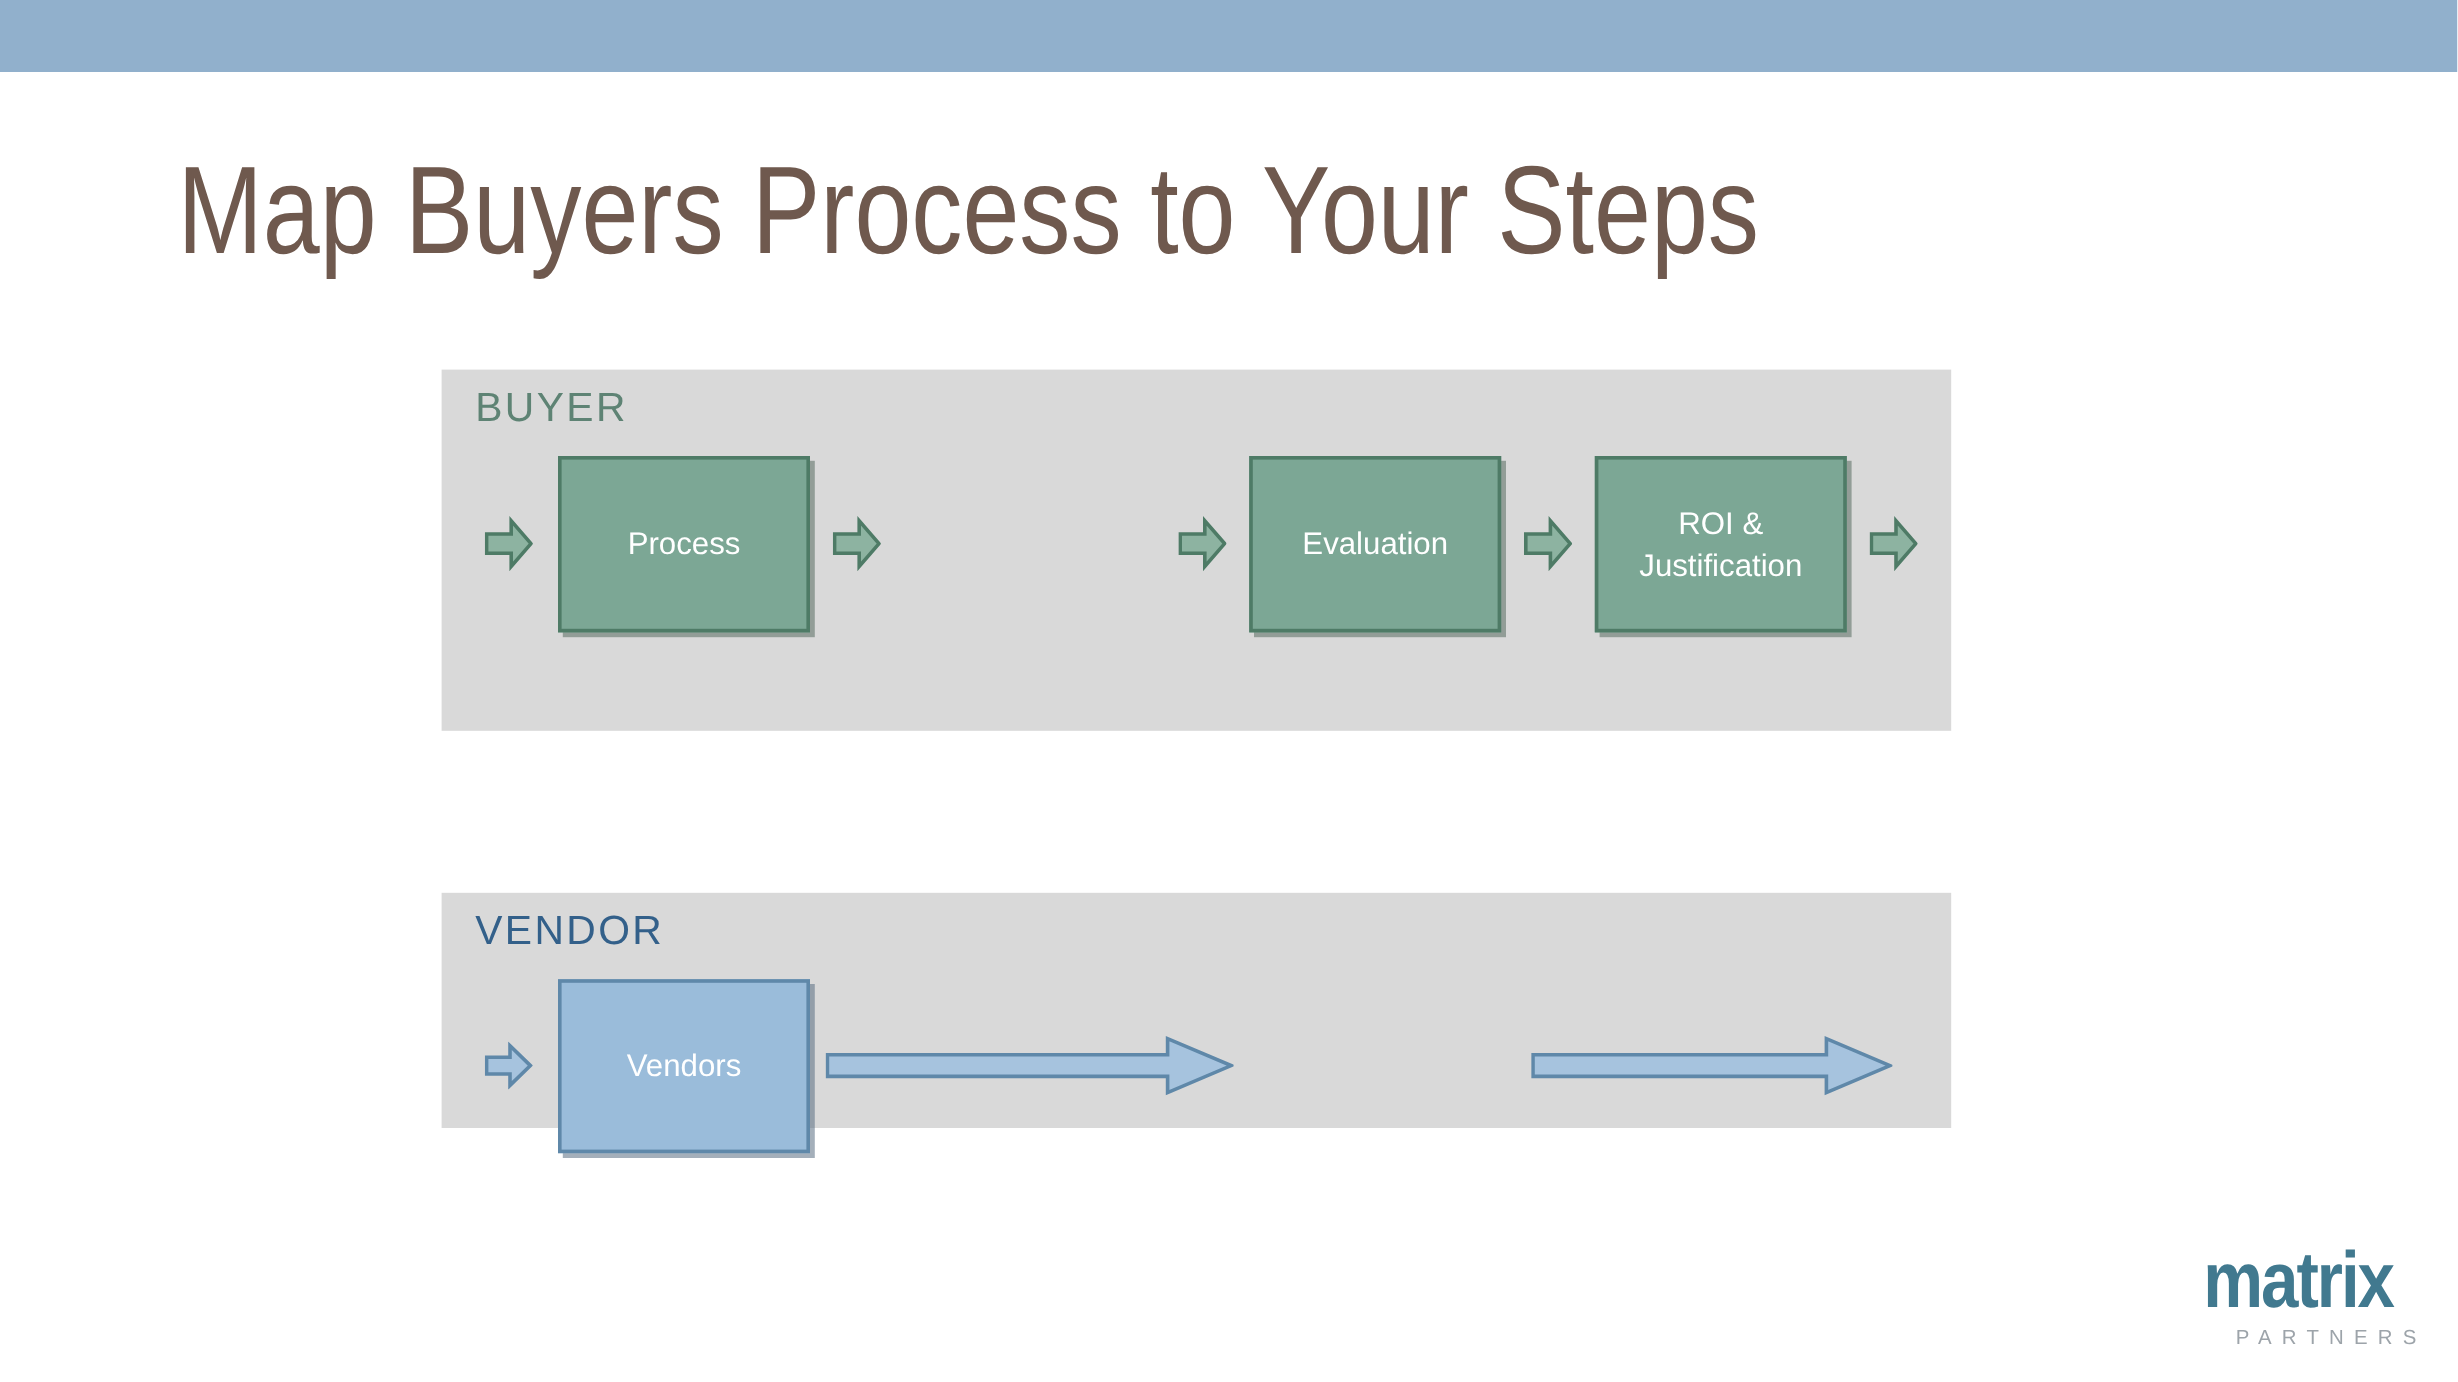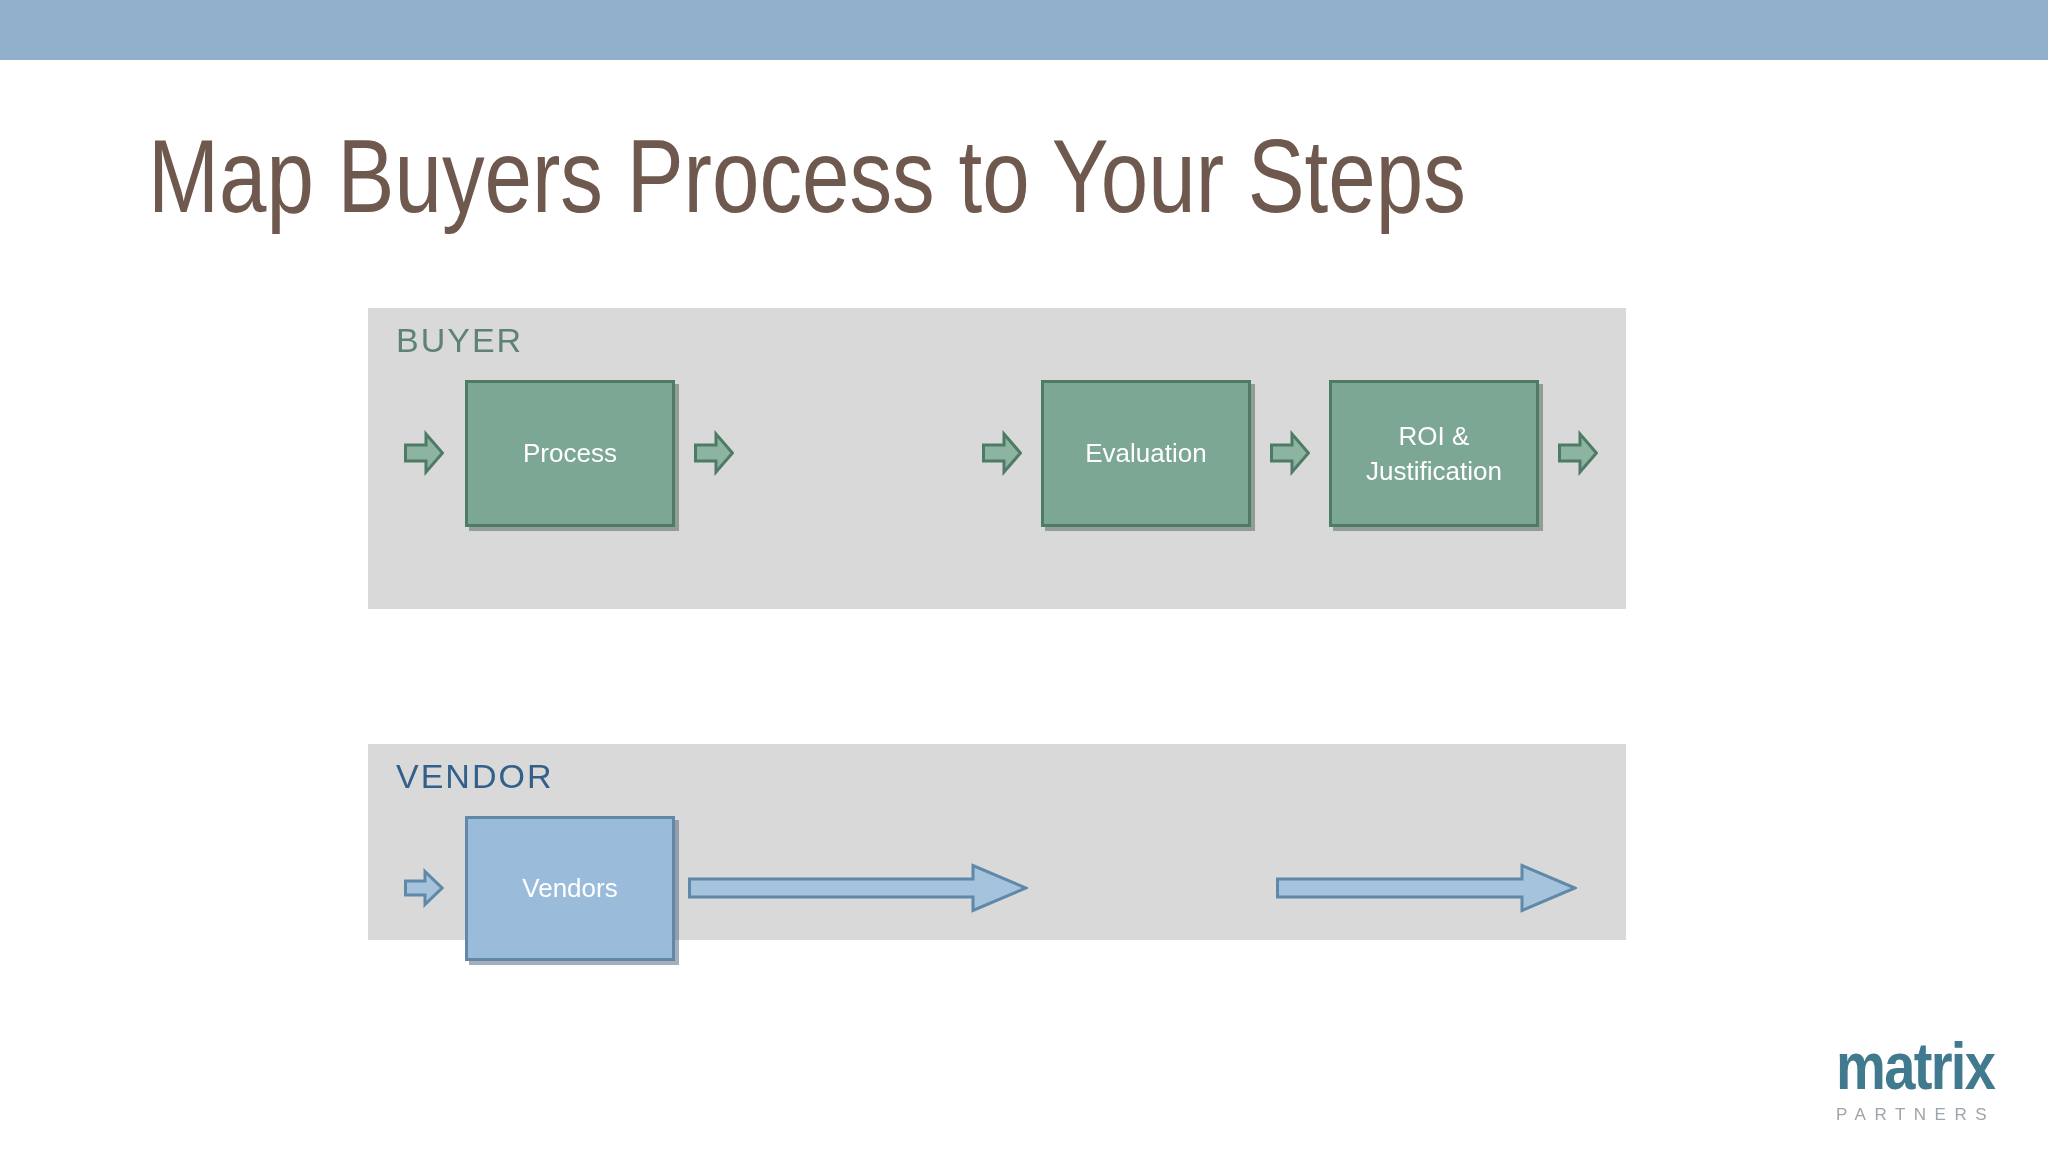--- a/index.html
+++ b/index.html
@@ -31,21 +31,21 @@
     top:72px;height:147px;background:#7CA795;border:3px solid #4E7B66;
     box-shadow:4px 4px 0 rgba(60,85,70,0.45);
   }
   .box.blue{
     top:72px;height:145px;background:#9ABCDA;border:3px solid #5F88A9;
     box-shadow:4px 4px 0 rgba(90,110,130,0.55);
   }
   .sarrow{position:absolute;top:122px;}
   .sarrow-v{position:absolute;top:124px;}
   .larrow{position:absolute;top:119px;}
-  .logo{position:absolute;left:1836px;top:1033px;}
+  .logo{position:absolute;left:1836px;top:1033px;text-align:right;}
   .logo-name{
     font-size:66px;font-weight:bold;color:#41798F;letter-spacing:-2px;line-height:1;
     transform:scaleX(0.85);transform-origin:left top;
   }
   .logo-tagline{
     margin-top:6px;font-size:17px;letter-spacing:8.5px;
     color:#9DA4AA;font-weight:400;
   }
 </style>
 </head>

